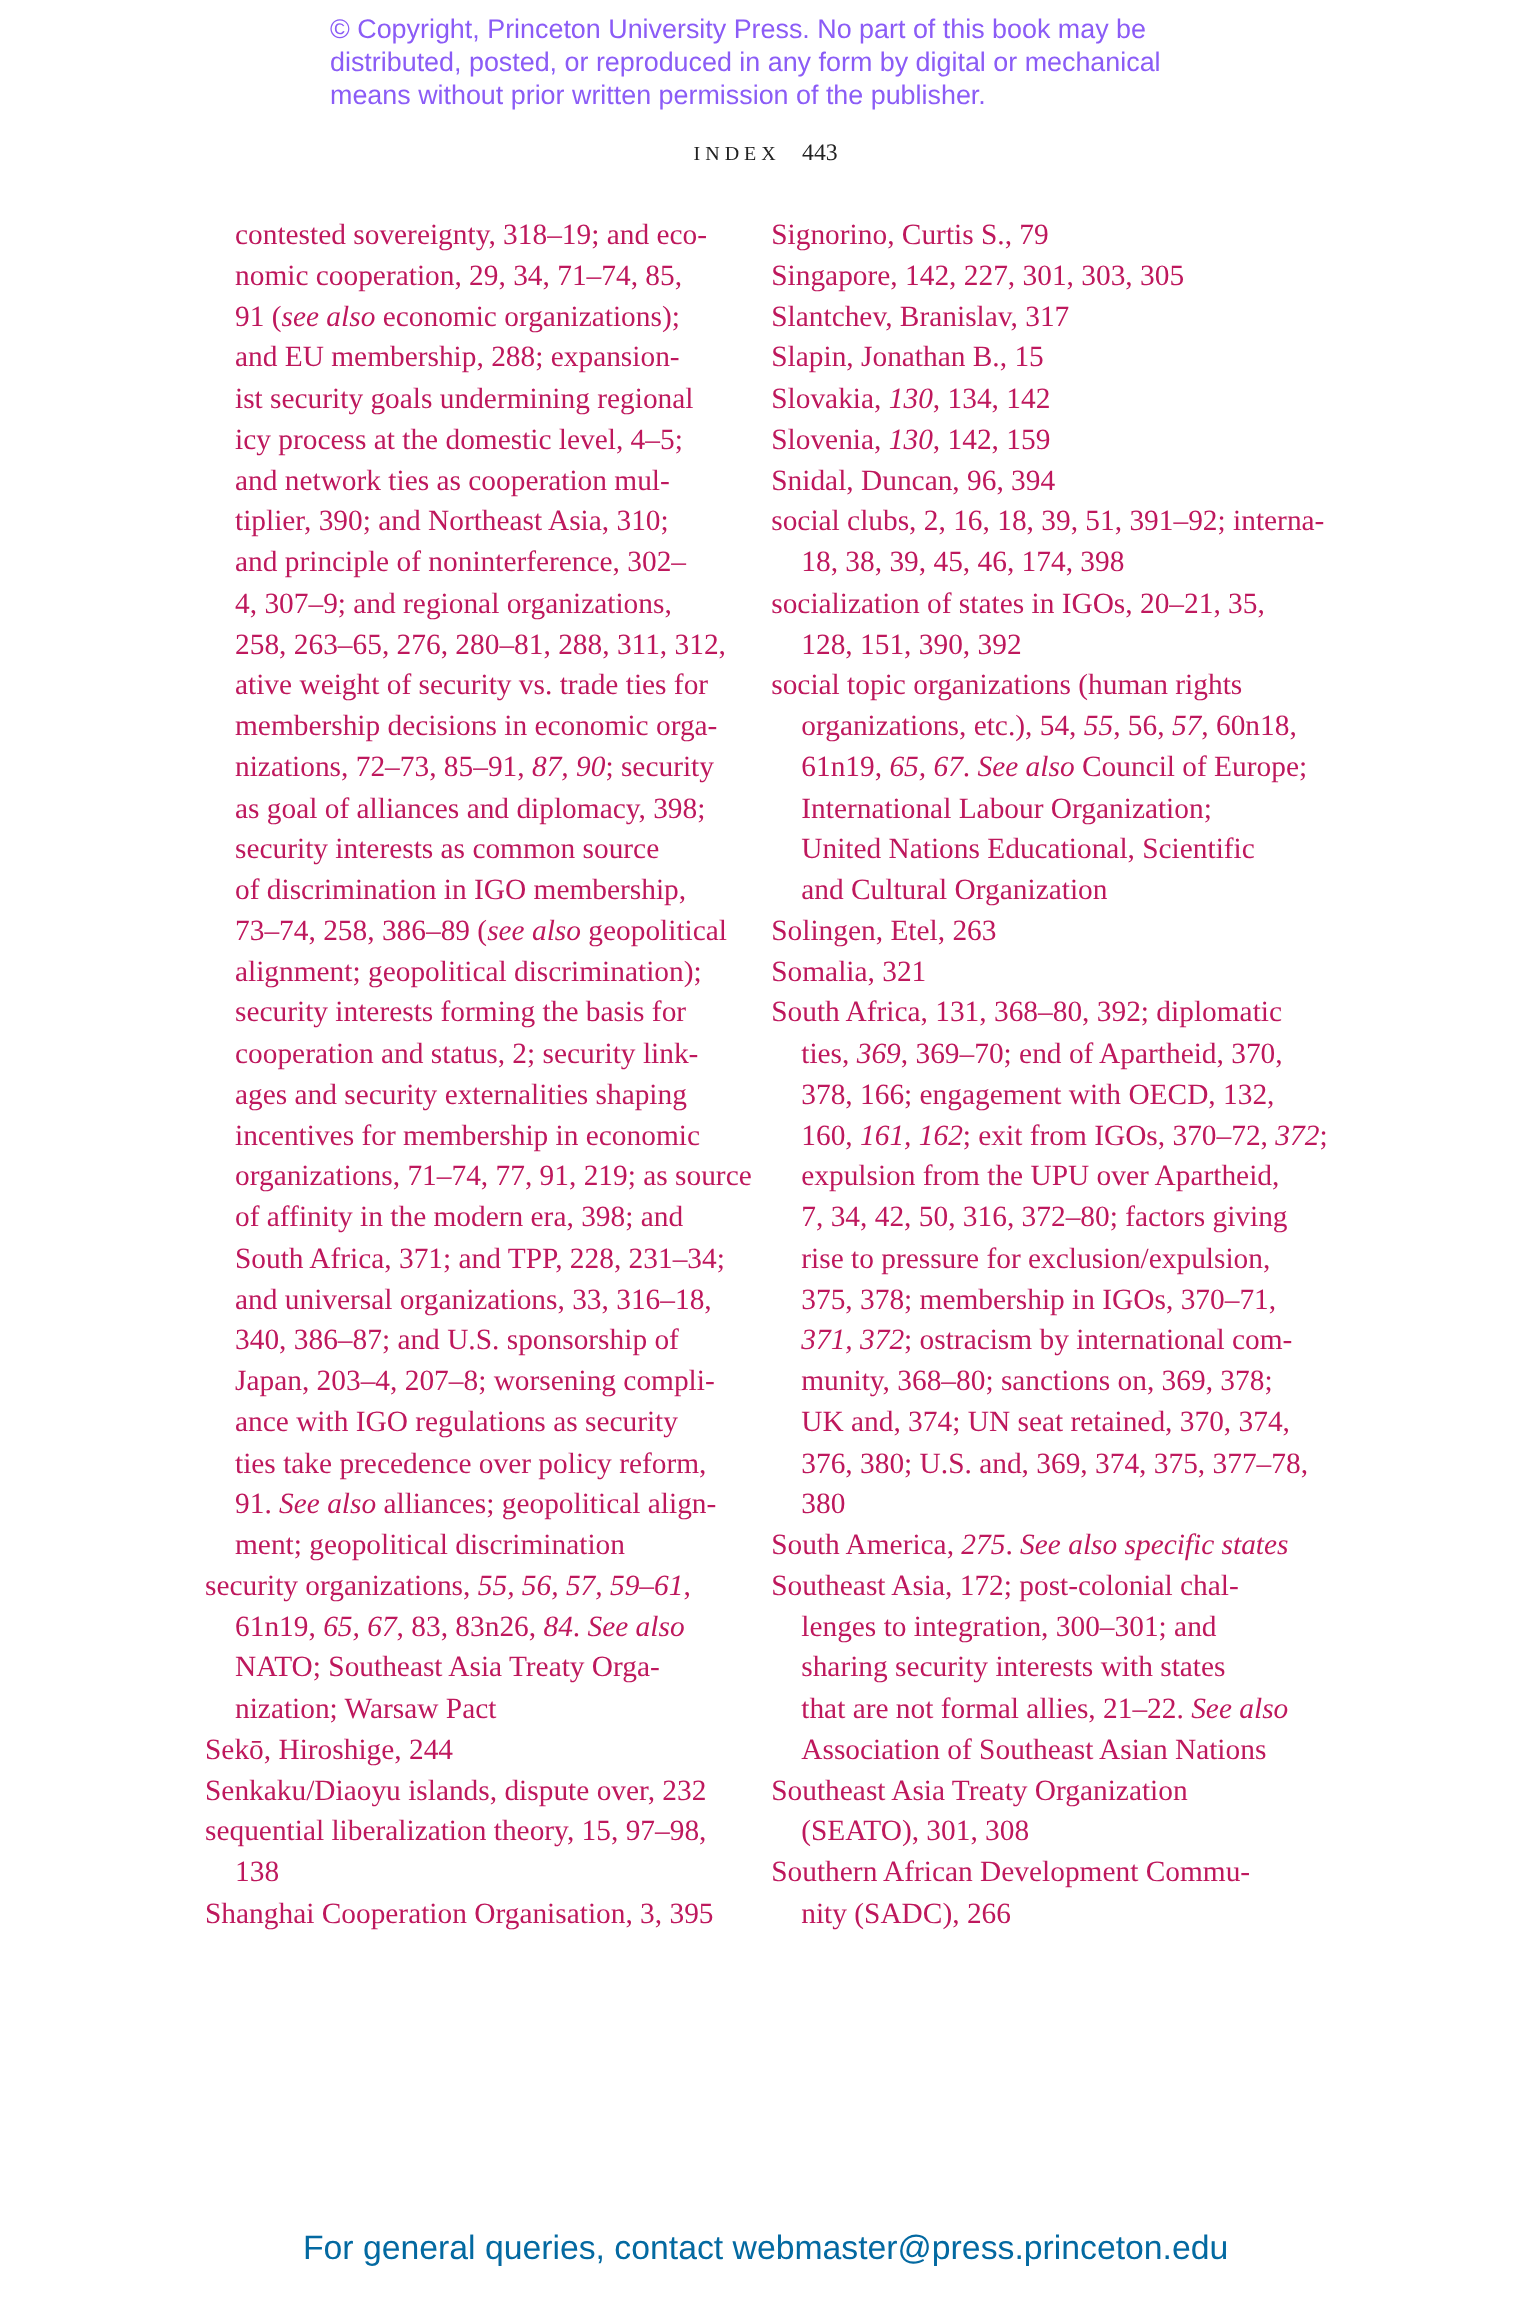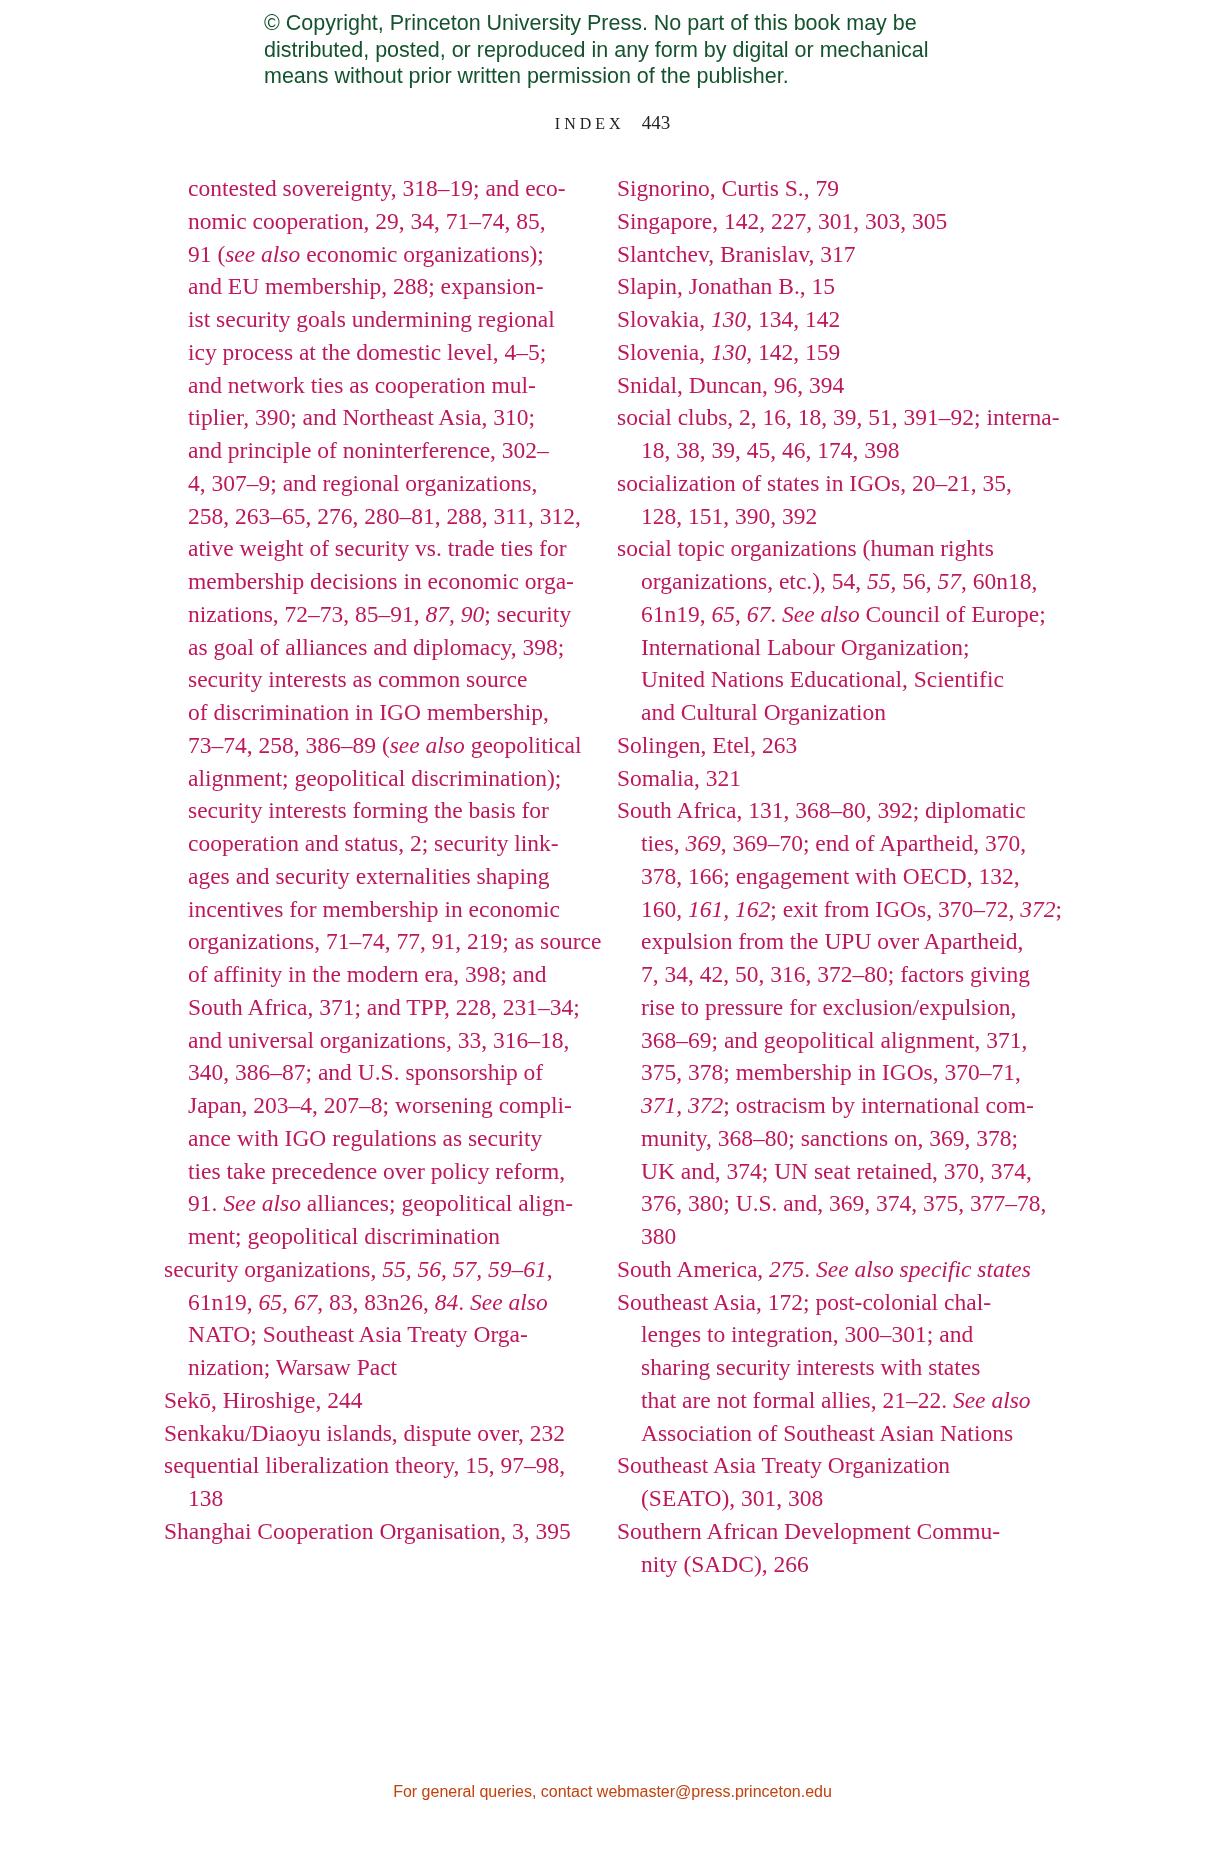--- a/index.html
+++ b/index.html
@@ -1,19 +1,19 @@
 <!DOCTYPE html>
 <html><head>
 <meta charset="utf-8">
 <style>
   html, body { margin: 0; padding: 0; background: #ffffff; }
   body { width: 1225px; height: 1850px; position: relative; overflow: hidden; color: #1a1a1a; }
   .copyright {
     position: absolute; left: 264px; top: 10px; width: 720px;
-    font-family: "Liberation Sans", sans-serif; font-size: 21.5px; line-height: 26.5px; color: #14532d;
+    font-family: "Liberation Sans", sans-serif; font-size: 21.5px; line-height: 26.5px; color: #8b5cf6;
   }
   .running-head {
     position: absolute; left: 0; width: 1225px; top: 112px; text-align: center;
     font-family: "Liberation Serif", serif; font-size: 19px; color: #222;
   }
   .running-head .label { letter-spacing: 4px; font-size: 16px; margin-right: 17px; }
   .col {
     position: absolute; top: 172px;
     font-family: "Liberation Serif", serif; font-size: 23.5px; line-height: 32.75px; color: #be185d;
   }
@@ -21,21 +21,21 @@
   .col-right { left: 617px; width: 420px; }
   .entry { padding-left: 24px; text-indent: -24px; margin: 0; }
   .entry.cont { padding-left: 24px; text-indent: 0; }
   .line { display: block; white-space: nowrap; }
   .entry .line + .line { padding-left: 24px; }
   .entry.cont .line + .line { padding-left: 0; }
   .cont .line { padding-left: 0; }
   i { font-style: italic; }
   .footer {
     position: absolute; left: 0; width: 1225px; top: 1783px; text-align: center;
-    font-family: "Liberation Sans", sans-serif; font-size: 16px; color: #c2410c;
+    font-family: "Liberation Sans", sans-serif; font-size: 27px; color: #0369a1;
   }
 </style>
 </head>
 <body>
 
 <div class="copyright">
   <div>© Copyright, Princeton University Press. No part of this book may be</div>
   <div>distributed, posted, or reproduced in any form by digital or mechanical</div>
   <div>means without prior written permission of the publisher.</div>
 </div>
@@ -149,21 +149,20 @@
         <span class="line">Somalia, 321</span>
       </div>
       <div class="entry">
         <span class="line">South Africa, 131, 368–80, 392; diplomatic</span>
         <span class="line">ties, <i>369</i>, 369–70; end of Apartheid, 370,</span>
         <span class="line">378, 166; engagement with OECD, 132,</span>
         <span class="line">160, <i>161, 162</i>; exit from IGOs, 370–72, <i>372</i>;</span>
         <span class="line">expulsion from the UPU over Apartheid,</span>
         <span class="line">7, 34, 42, 50, 316, 372–80; factors giving</span>
         <span class="line">rise to pressure for exclusion/expulsion,</span>
-        <span class="line">368–69; and geopolitical alignment, 371,</span>
         <span class="line">375, 378; membership in IGOs, 370–71,</span>
         <span class="line"><i>371, 372</i>; ostracism by international com-</span>
         <span class="line">munity, 368–80; sanctions on, 369, 378;</span>
         <span class="line">UK and, 374; UN seat retained, 370, 374,</span>
         <span class="line">376, 380; U.S. and, 369, 374, 375, 377–78,</span>
         <span class="line">380</span>
       </div>
       <div class="entry">
         <span class="line">South America, <i>275</i>. <i>See also specific states</i></span>
       </div>

